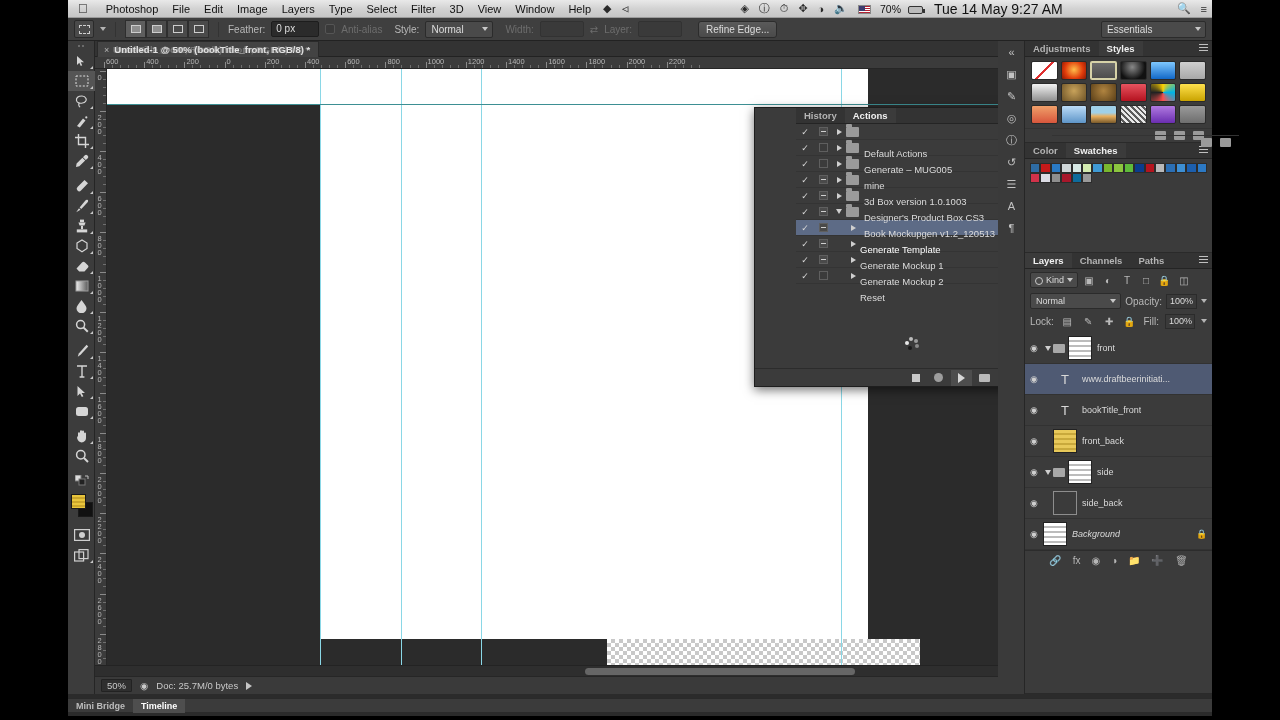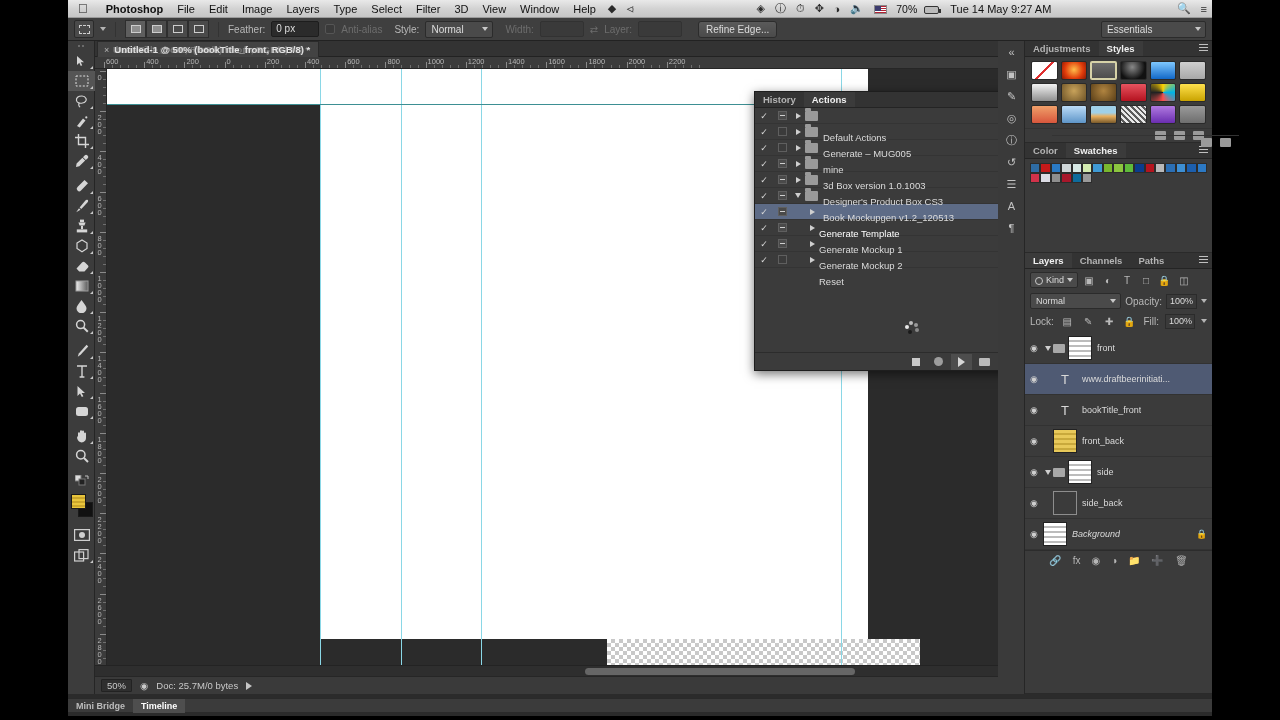--- a/index.html
+++ b/index.html
@@ -14,25 +14,25 @@
   
   .macbar {
     position: absolute; left: 68px; top: 0; width: 1144px; height: 18px;
     background: linear-gradient(to bottom, #e9e9e9 0%, #d2d2d2 52%, #c6c6c6 100%);
     border-bottom: 1px solid #9b9b9b;
     display: flex; align-items: center;
     font-size: 11px; color: #111;
   }
   .macbar .apple { padding: 0 11px 0 10px; font-size: 13px; line-height: 1; }
   .macbar .mi { padding: 0 7px; white-space: nowrap; }
-  .macbar .mi.bold { font-weight: bold; }
+  .macbar .mi.bold { font-weight: normal; }
   .macbar .spacer { flex: 1; }
   .macbar .sysi { padding: 0 5px; font-size: 11px; color: #2a2a2a; }
   .macbar .batt { padding: 0 2px 0 4px; font-size: 10.5px; }
-  .macbar .clock { padding: 0 8px 0 6px; font-size: 11px; white-space: nowrap; }
+  .macbar .clock { padding: 0 8px 0 6px; font-size: 14px; white-space: nowrap; }
   .flagicon {
     display: inline-block; width: 13px; height: 9px; position: relative; top: 1px;
     background: linear-gradient(to bottom,#b22234 0 14%,#fff 14% 28%,#b22234 28% 42%,
       #fff 42% 56%,#b22234 56% 70%,#fff 70% 84%,#b22234 84% 100%);
     border: 1px solid #888;
   }
   .flagicon::before {
     content:""; position:absolute; left:0; top:0; width:6px; height:5px; background:#3c3b6e;
   }
   .battbox {
@@ -744,21 +744,21 @@
           <div class="hthumb"></div>
         </div>
 
       <div class="statusbar">
         <div class="status-zoom">50%</div>
         <div>◉</div>
         <div>Doc: 25.7M/0 bytes</div>
         <div class="playtri"></div>
       </div>
 
-      <div class="actions-panel" style="left:686px;top:50px;">
+      <div class="actions-panel" style="left:686px;top:66px;padding-left:41px;">
         <div class="panel-tabs">
           <div class="ptab">History</div>
           <div class="ptab on">Actions</div>
           <div class="pmenu">
             <span class="dblarrow">»</span>
             <span class="hamb"></span>
           </div>
         </div>
         <div class="act-list" id="act-list">
             <div class="act-row">

